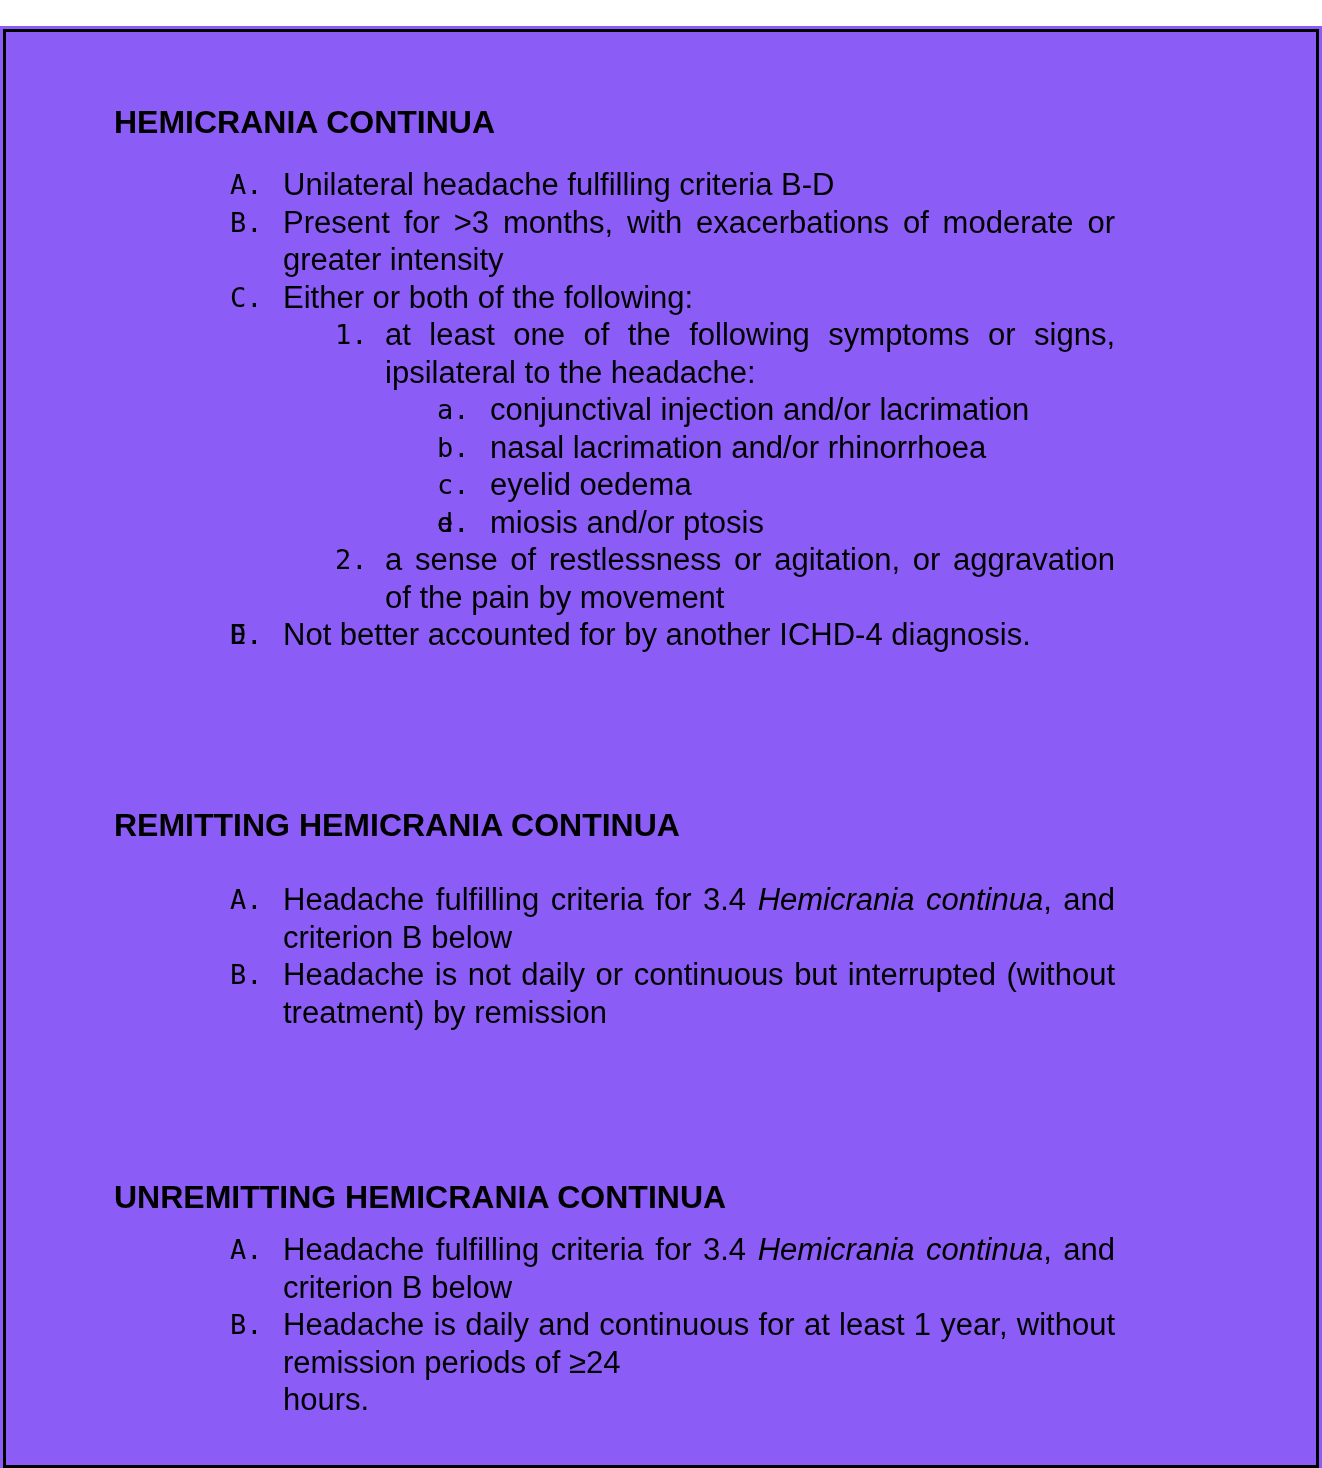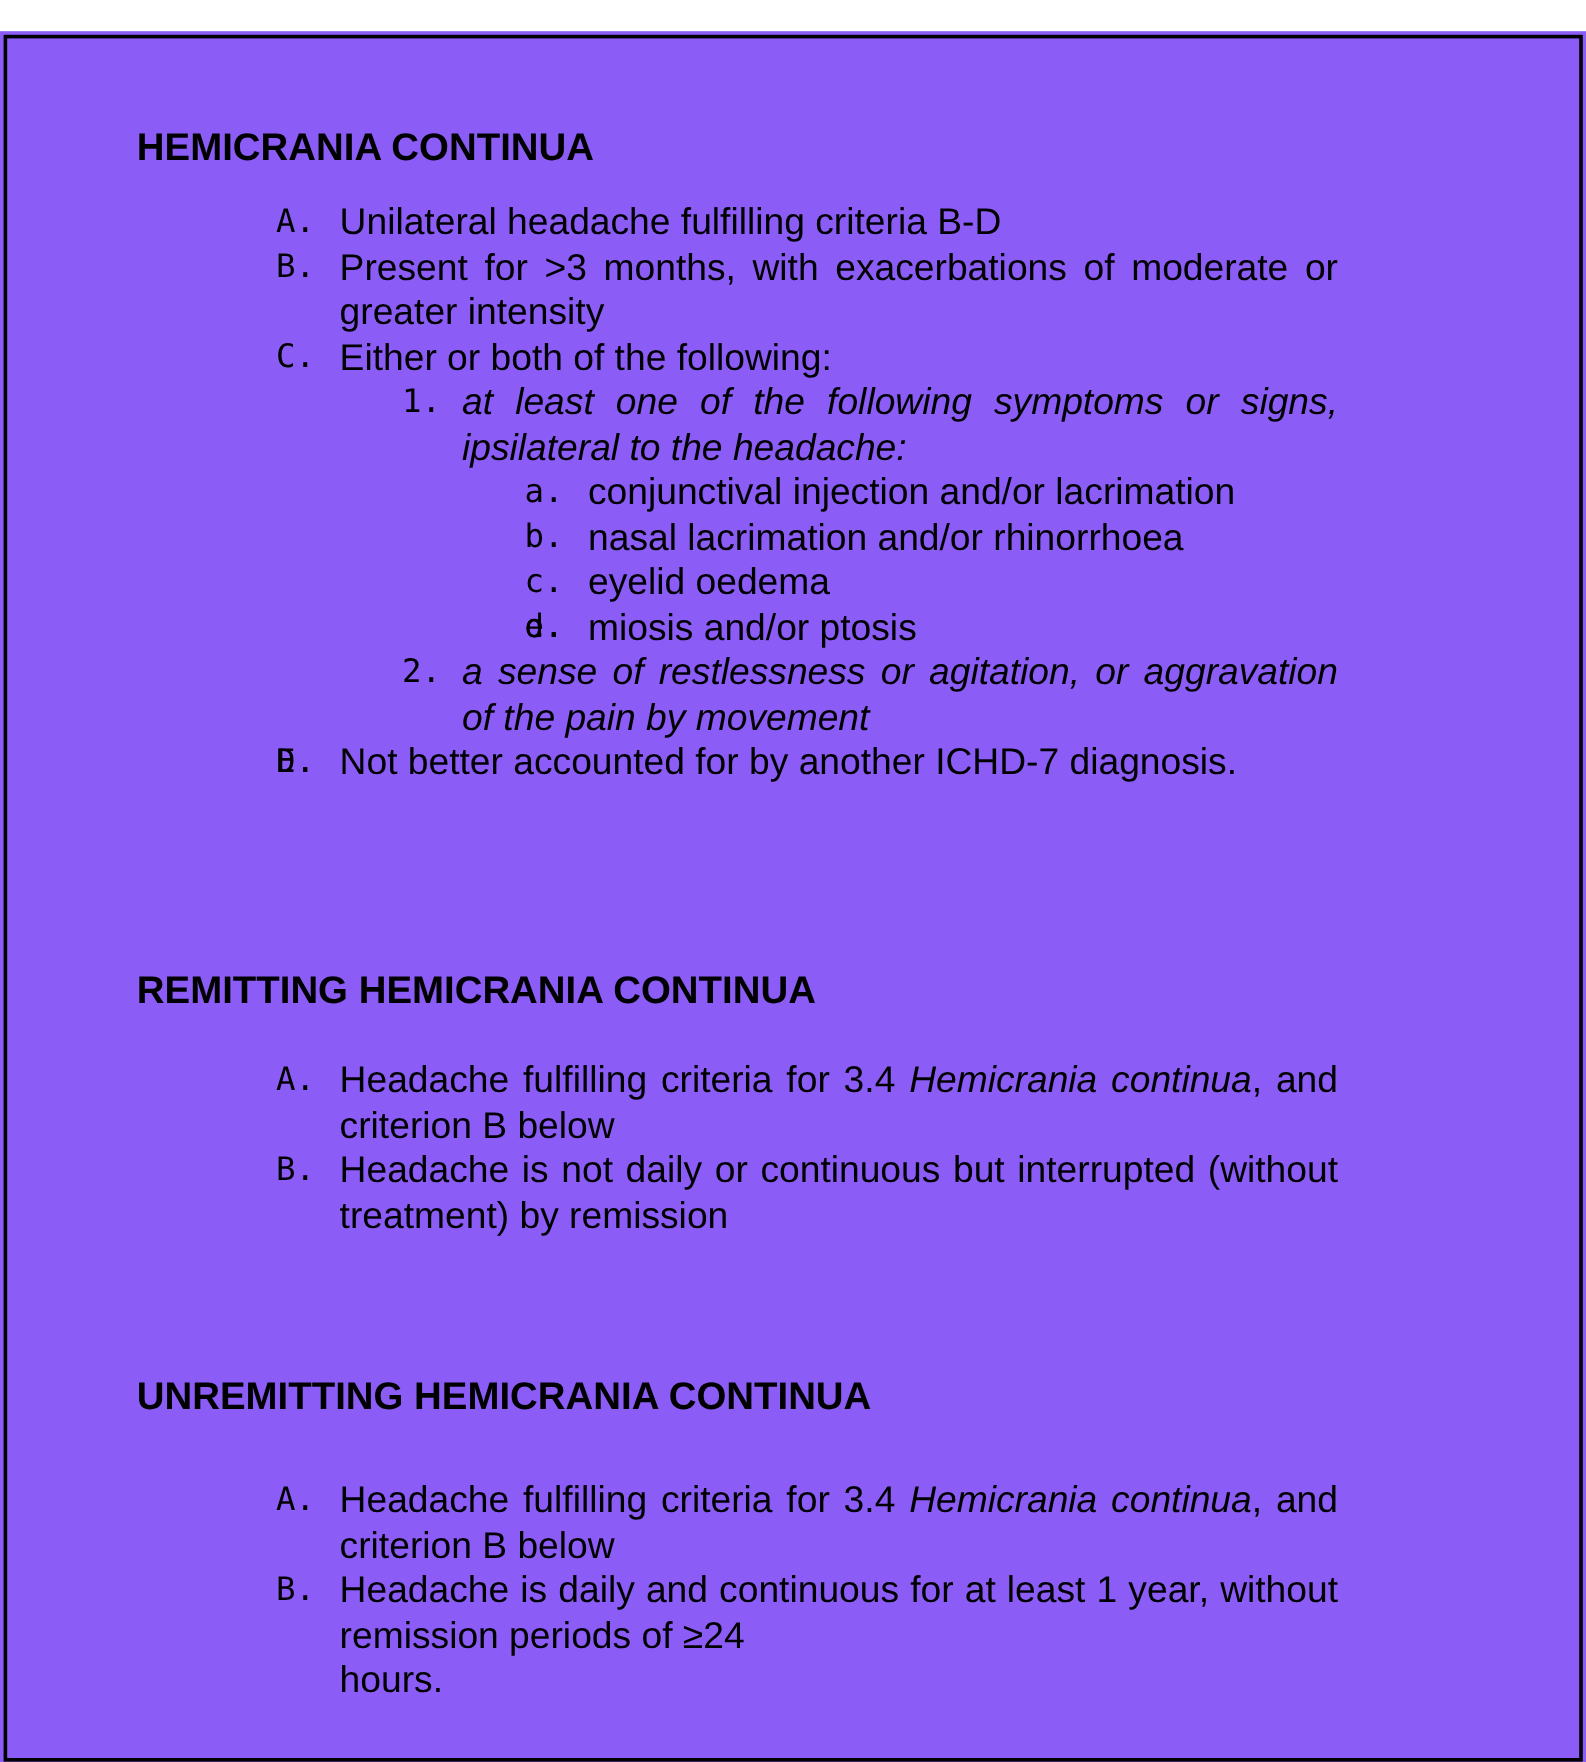--- a/index.html
+++ b/index.html
@@ -17,38 +17,38 @@
     border:3px solid #000000;
     pointer-events:none;
   }
   .title{
     position:absolute;left:114px;
     font-size:32px;font-weight:bold;line-height:38px;
     white-space:nowrap;
   }
   #title-1{top:77px;}
   #title-2{top:780px;}
-  #title-3{top:1118px;}
+  #title-3{top:1152px;}
   .list{position:absolute;left:0;width:1322px;}
   #list-1{top:140px;}
   #list-2{top:855px;}
   #list-3{top:1205px;}
   .item{
     position:relative;
     font-size:31px;line-height:37.5px;
   }
   .marker{
     position:absolute;top:0;
     font-family:"DejaVu Sans Mono",monospace;
     font-size:27px;line-height:37.5px;
   }
   .lvl1 .marker{left:230px;}
   .lvl1 .txt{margin-left:283px;width:832px;}
   .lvl2 .marker{left:335px;}
-  .lvl2 .txt{margin-left:385px;width:730px;font-style:italic;}
+  .lvl2 .txt{margin-left:385px;width:730px;}
   .lvl3 .marker{left:437px;}
   .lvl3 .txt{margin-left:490px;width:625px;}
   .txt{text-align:justify;}
   .it{font-style:italic;}
 </style>
 </head>
 <body>
 
 <div class="page">
   <div class="frame"></div>
@@ -92,21 +92,21 @@
       </div>
     <div class="item lvl2">
         <span class="marker">2.</span>
         <div class="txt">a sense of restlessness or agitation, or aggravation of the pain by movement</div>
       </div>
     <div class="item lvl1">
         <span class="marker">D.</span>
       </div>
     <div class="item lvl1">
         <span class="marker">E.</span>
-        <div class="txt">Not better accounted for by another ICHD-7 diagnosis.</div>
+        <div class="txt">Not better accounted for by another ICHD-4 diagnosis.</div>
       </div>
   </div>
 
   <div class="title" id="title-2">REMITTING HEMICRANIA CONTINUA</div>
   <div class="list" id="list-2">
     <div class="item lvl1">
         <span class="marker">A.</span>
         <div class="txt"><span>Headache fulfilling criteria for 3.4 </span><span class="it">Hemicrania continua</span><span>, and criterion B below</span></div>
       </div>
     <div class="item lvl1">

